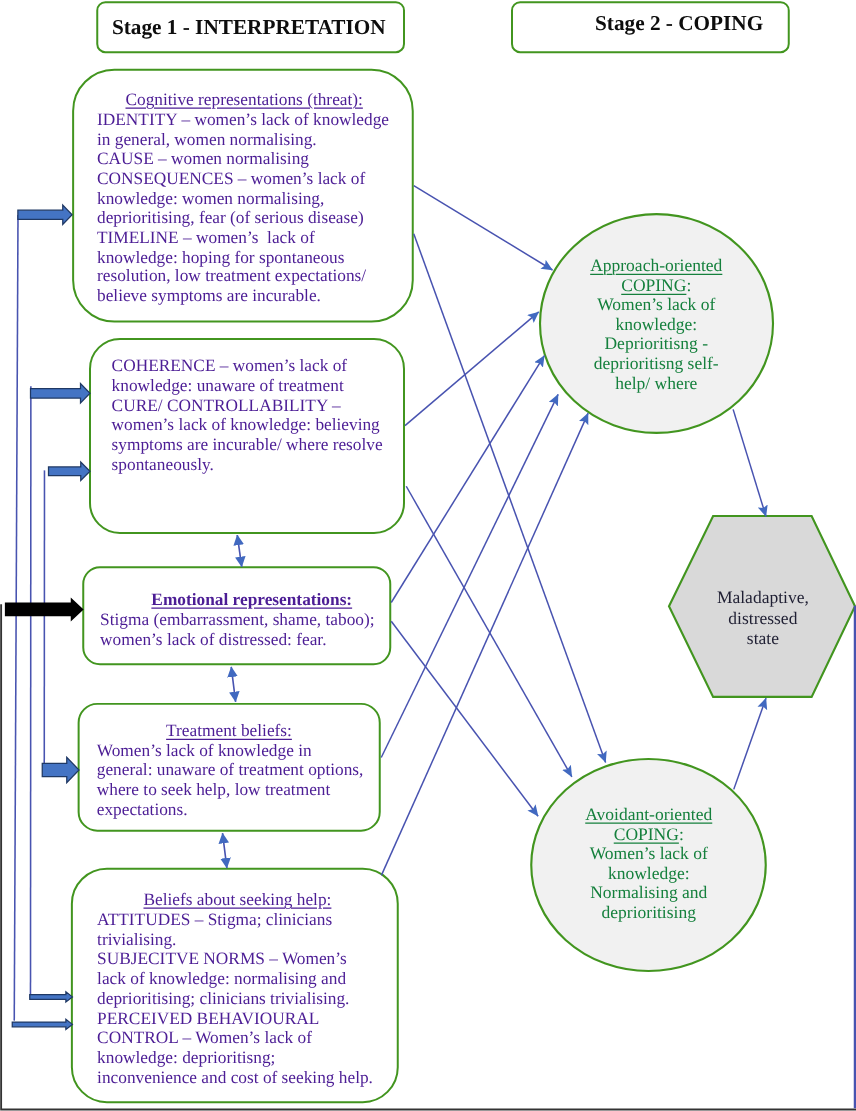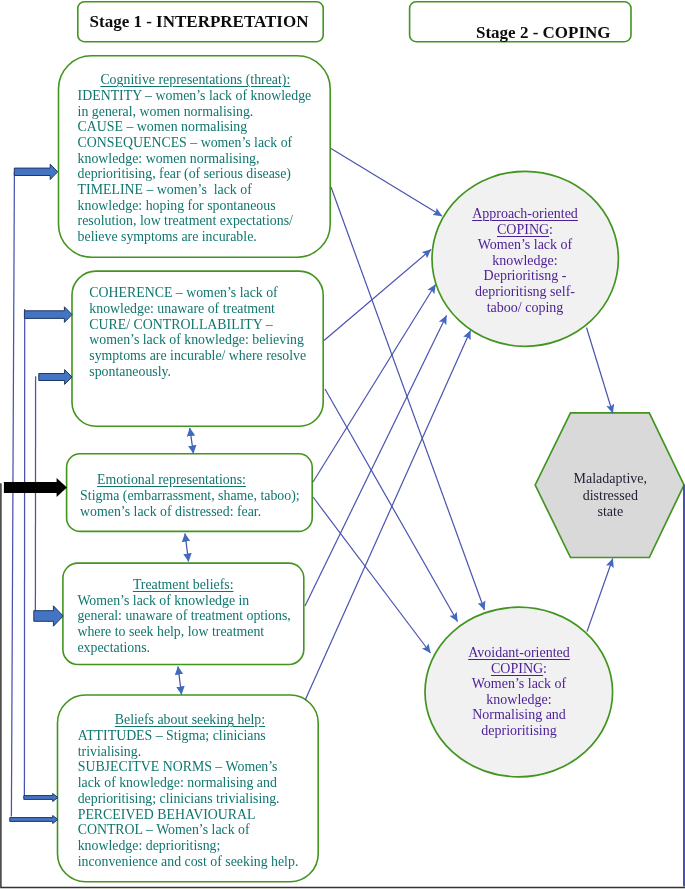--- a/index.html
+++ b/index.html
@@ -2,64 +2,64 @@
 <html><head>
 <meta charset="utf-8">
 <style>
   html,body{margin:0;padding:0;background:#fff;}
   #page{position:relative;width:685px;height:889px;background:#fff;overflow:hidden;
         font-family:"Liberation Serif","DejaVu Serif",serif;}
   svg.layer{position:absolute;left:0;top:0;width:685px;height:889px;}
   .node{position:absolute;box-sizing:border-box;}
   .stage{display:flex;align-items:center;justify-content:center;
          font-weight:bold;font-size:17px;color:#0d0d0d;}
-  .txt{font-size:13.85px;line-height:15.7px;color:#0f766e;white-space:pre;}
+  .txt{font-size:13.85px;line-height:15.7px;color:#4c1d95;white-space:pre;}
   .u{text-decoration:underline;text-underline-offset:1.5px;text-decoration-thickness:0.8px;}
-  .ctext{font-size:14px;line-height:15.6px;color:#4c1d95;text-align:center;white-space:nowrap;}
+  .ctext{font-size:14px;line-height:15.6px;color:#15803d;text-align:center;white-space:nowrap;}
   .hextext{font-size:14px;line-height:16.4px;color:#1f1f33;text-align:center;white-space:nowrap;}
 </style>
 </head>
 <body>
 
 <div id="page">
 <svg class="layer" id="shapes" viewBox="0 0 685 889">
 <ellipse cx="525.2" cy="258.8" rx="93.2" ry="87.5" fill="#f1f1f1" stroke="#42951f" stroke-width="1.7"></ellipse>
 <ellipse cx="518.8" cy="692.0" rx="93.8" ry="84.8" fill="#f1f1f1" stroke="#42951f" stroke-width="1.7"></ellipse>
 <polygon points="570.5,412.8 649.3,412.8 684.0,485.0 649.3,557.5 570.5,557.5 535.2,485.0" fill="#d9d9d9" stroke="#42951f" stroke-width="1.7"></polygon>
 </svg>
 <svg class="layer" id="stageboxes" viewBox="0 0 685 889">
 <rect x="77.80" y="1.80" width="245.40" height="39.90" rx="6.5" ry="6.5" fill="#fff" stroke="#42951f" stroke-width="1.6"></rect>
 <rect x="409.60" y="1.80" width="221.40" height="39.90" rx="6.5" ry="6.5" fill="#fff" stroke="#42951f" stroke-width="1.6"></rect>
 </svg>
 <div class="node stage" style="left:77.0px;top:1.0px;width:244px;height:41.5px;text-align:right;">
       <span>Stage 1 - INTERPRETATION</span>
     </div>
-<div class="node stage" style="left:408.8px;top:16px;width:223.0px;height:34px;padding-left:46px;">
+<div class="node stage" style="left:408.8px;top:2px;width:223.0px;height:34px;padding-left:46px;">
       <span>Stage 2 - COPING</span>
     </div>
 <svg class="layer" id="boxes" viewBox="0 0 685 889">
 <rect x="58.50" y="55.80" width="271.70" height="201.40" rx="33" ry="33" fill="#fff" stroke="#42951f" stroke-width="1.6"></rect>
 <rect x="72.00" y="271.10" width="251.20" height="155.20" rx="24" ry="24" fill="#fff" stroke="#42951f" stroke-width="1.6"></rect>
 <rect x="66.60" y="453.80" width="245.60" height="77.60" rx="13.4" ry="13.4" fill="#fff" stroke="#42951f" stroke-width="1.6"></rect>
 <rect x="62.90" y="563.10" width="240.90" height="101.40" rx="15" ry="15" fill="#fff" stroke="#42951f" stroke-width="1.6"></rect>
 <rect x="57.50" y="695.00" width="260.70" height="186.70" rx="28" ry="28" fill="#fff" stroke="#42951f" stroke-width="1.6"></rect>
 </svg>
 <div class="node txt" style="left:77.6px;top:72.1px;"><div style="margin-left:22.8px;"><span class="u">Cognitive representations (threat):</span></div><div>IDENTITY – women’s lack of knowledge</div><div>in general, women normalising.</div><div>CAUSE – women normalising</div><div>CONSEQUENCES – women’s lack of</div><div>knowledge: women normalising,</div><div>deprioritising, fear (of serious disease)</div><div>TIMELINE – women’s  lack of</div><div>knowledge: hoping for spontaneous</div><div>resolution, low treatment expectations/</div><div>believe symptoms are incurable.</div></div>
 <div class="node txt" style="left:89.3px;top:285.1px;"><div>COHERENCE – women’s lack of</div><div>knowledge: unaware of treatment</div><div>CURE/ CONTROLLABILITY –</div><div>women’s lack of knowledge: believing</div><div>symptoms are incurable/ where resolve</div><div>spontaneously.</div></div>
-<div class="node txt" style="left:80.1px;top:472.1px;"><div style="margin-left:17px;"><span class="u">Emotional representations:</span></div><div>Stigma (embarrassment, shame, taboo);</div><div>women’s lack of distressed: fear.</div></div>
+<div class="node txt" style="left:80.1px;top:472.1px;"><div style="margin-left:41px;font-weight:bold;"><span class="u">Emotional representations:</span></div><div>Stigma (embarrassment, shame, taboo);</div><div>women’s lack of distressed: fear.</div></div>
 <div class="node txt" style="left:77.4px;top:576.8px;"><div style="margin-left:55.5px;"><span class="u">Treatment beliefs:</span></div><div>Women’s lack of knowledge in</div><div>general: unaware of treatment options,</div><div>where to seek help, low treatment</div><div>expectations.</div></div>
 <div class="node txt" style="left:77.7px;top:712.3px;"><div style="margin-left:37.1px;"><span class="u">Beliefs about seeking help:</span></div><div>ATTITUDES – Stigma; clinicians</div><div>trivialising.</div><div>SUBJECITVE NORMS – Women’s</div><div>lack of knowledge: normalising and</div><div>deprioritising; clinicians trivialising.</div><div>PERCEIVED BEHAVIOURAL</div><div>CONTROL – Women’s lack of</div><div>knowledge: deprioritisng;</div><div>inconvenience and cost of seeking help.</div></div>
 <div class="node ctext" style="left:430.0px;top:206.0px;width:190.0px;">
       <div><span class="u">Approach-oriented</span></div>
       <div><span class="u">COPING</span><span>:</span></div>
       <div>Women’s lack of</div>
       <div>knowledge:</div>
       <div>Deprioritisng -</div>
       <div>deprioritisng self-</div>
-      <div>taboo/ coping</div>
+      <div>help/ where</div>
     </div>
 <div class="node ctext" style="left:424.0px;top:645.0px;width:190.0px;">
       <div><span class="u">Avoidant-oriented</span></div>
       <div><span class="u">COPING</span><span>:</span></div>
       <div>Women’s lack of</div>
       <div>knowledge:</div>
       <div>Normalising and</div>
       <div>deprioritising</div>
     </div>
 <div class="node hextext" style="left:515.3px;top:471.2px;width:190.0px;">

